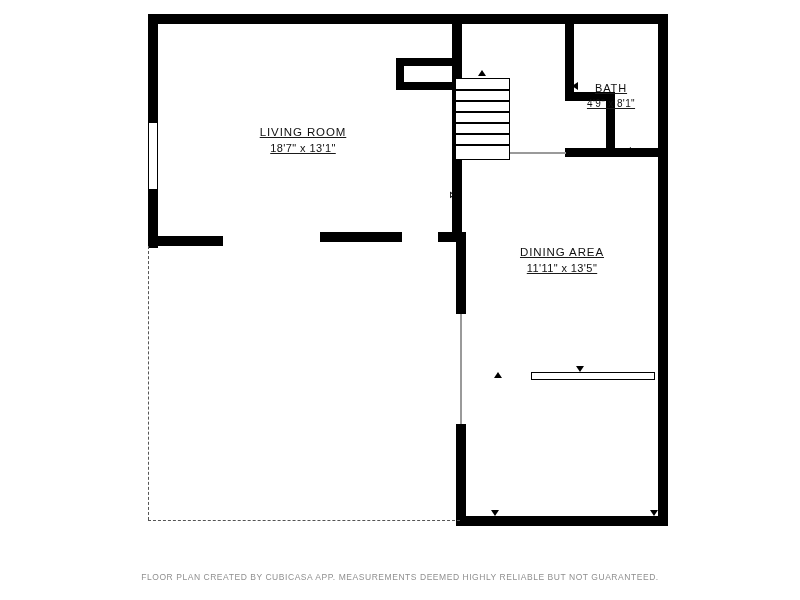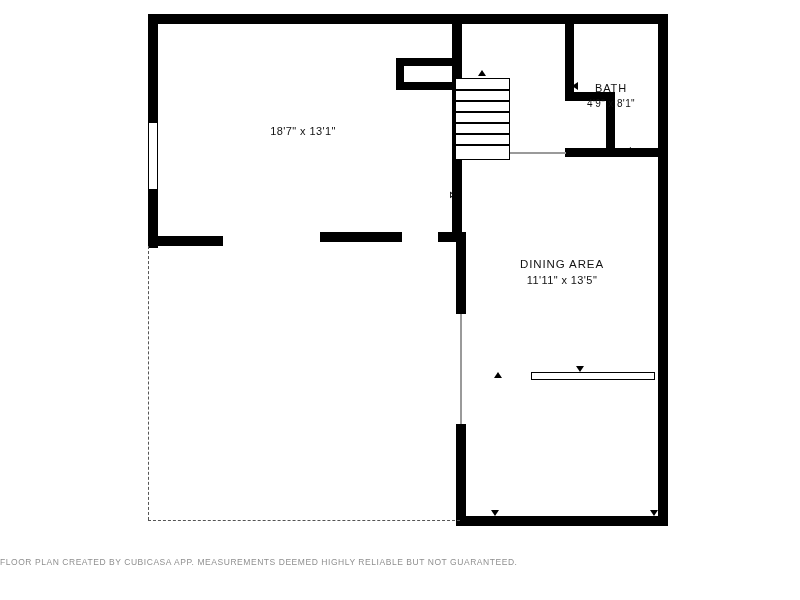--- a/index.html
+++ b/index.html
@@ -45,20 +45,21 @@
     position: absolute;
     border-left: 1px dashed #555555;
   }
 
   
   .room-label {
     position: absolute;
     text-align: center;
     line-height: 1.45;
     white-space: nowrap;
+    text-decoration: underline;
   }
   .room-label .name {
     display: block;
     font-size: 11.5px;
     letter-spacing: 0.9px;
     color: #111111;
   }
   .room-label .dims {
     display: block;
     font-size: 11px;
@@ -143,21 +144,22 @@
     font-size: 10px;
     line-height: 1;
     color: #000000;
   }
 
   
   .footer {
     position: absolute;
     left: 0;
     right: 0;
-    bottom: 33px;
+    bottom: 18px;
+    text-align: center;
     font-size: 8.5px;
     letter-spacing: 0.55px;
     color: #8f8f8f;
   }
 </style>
 </head>
 <body>
 
 <div id="floorplan">
 
@@ -217,29 +219,30 @@
   <div class="bowtie" style="left:449px; top:190px;">⋈</div>
 
   <div class="tri-down" style="left:491px; top:510px;"></div>
   <div class="tri-down" style="left:650px; top:510px;"></div>
   <div class="tri-right" style="left:459px; top:430px;"></div>
 
   <div class="dashed-v" style="left:148px; top:246px; height:274px;"></div>
   <div class="dashed-h" style="left:148px; top:520px; width:312px;"></div>
 
   <div class="room-label" style="left:203px; top:124px; width:200px;">
+    <span class="name">LIVING ROOM</span>
     <span class="dims">18'7" x 13'1"</span>
   </div>
 
   <div class="room-label small" style="left:551px; top:81px; width:120px;">
     <span class="name">BATH</span>
     <span class="dims">4'9" x 8'1"</span>
   </div>
 
-  <div class="room-label" style="left:472px; top:256px; width:180px;">
+  <div class="room-label" style="left:472px; top:244px; width:180px;">
     <span class="name">DINING AREA</span>
     <span class="dims">11'11" x 13'5"</span>
   </div>
 
 
 
   <div class="footer">FLOOR PLAN CREATED BY CUBICASA APP. MEASUREMENTS DEEMED HIGHLY RELIABLE BUT NOT GUARANTEED.</div>
 
 </div>
 

